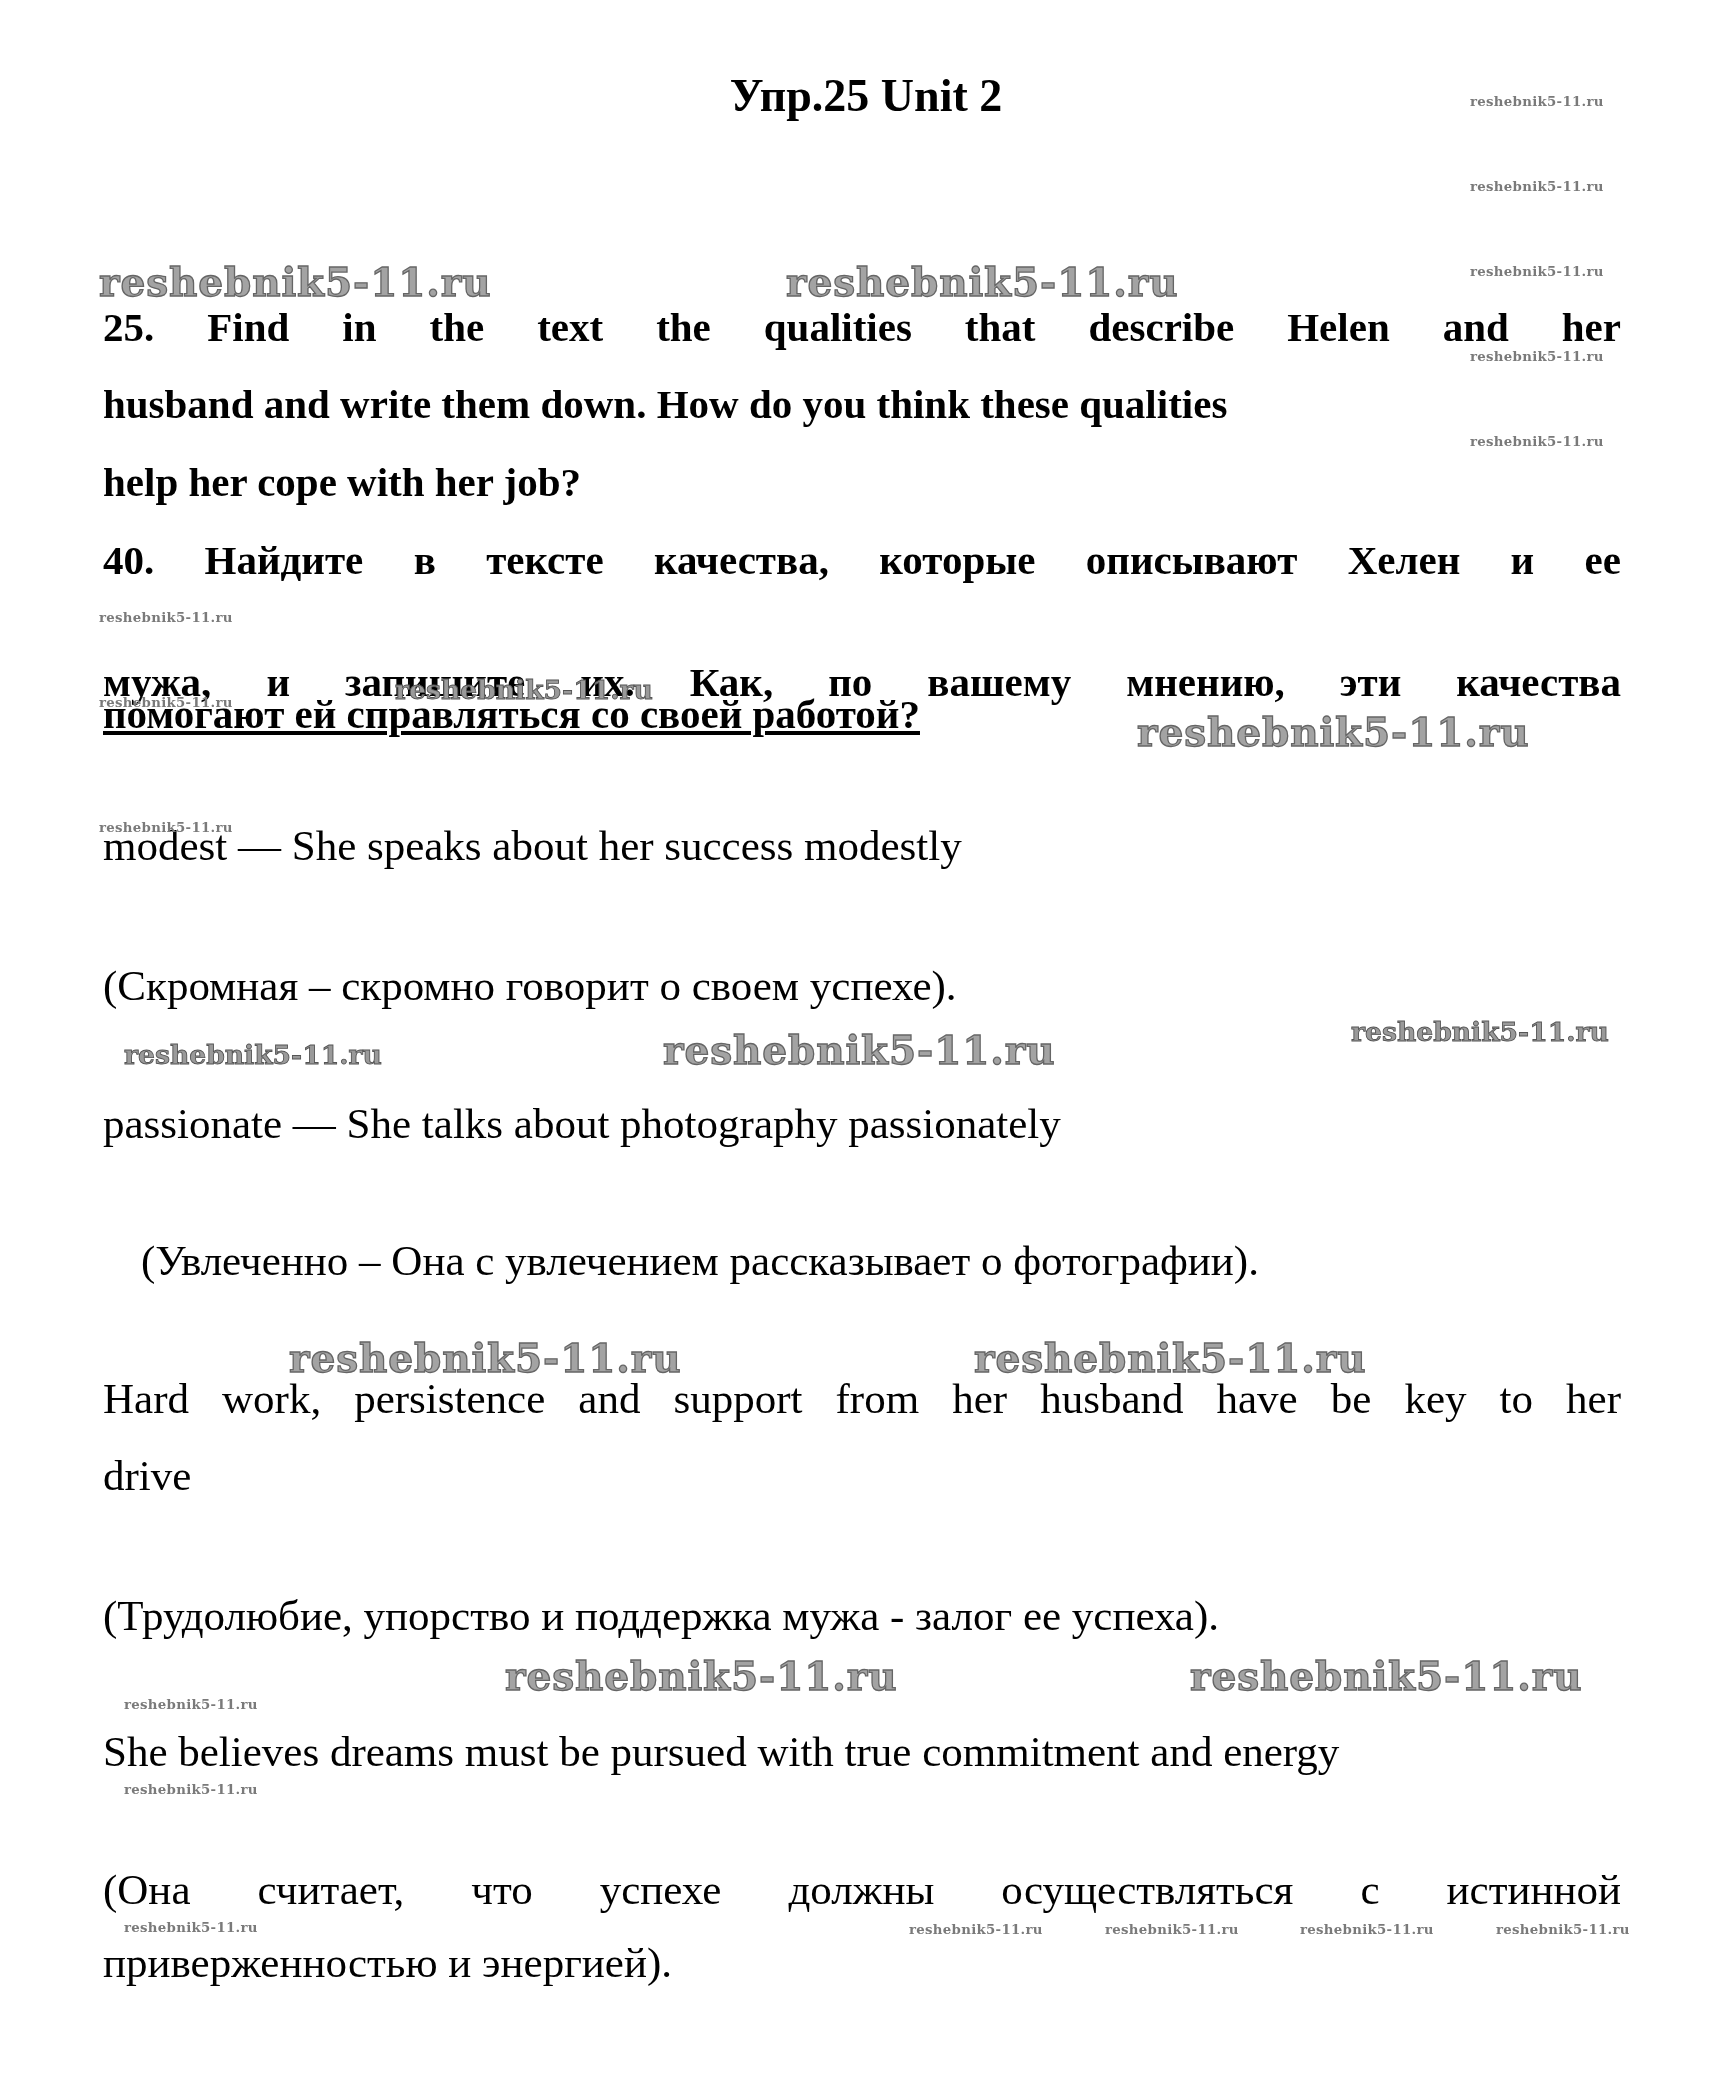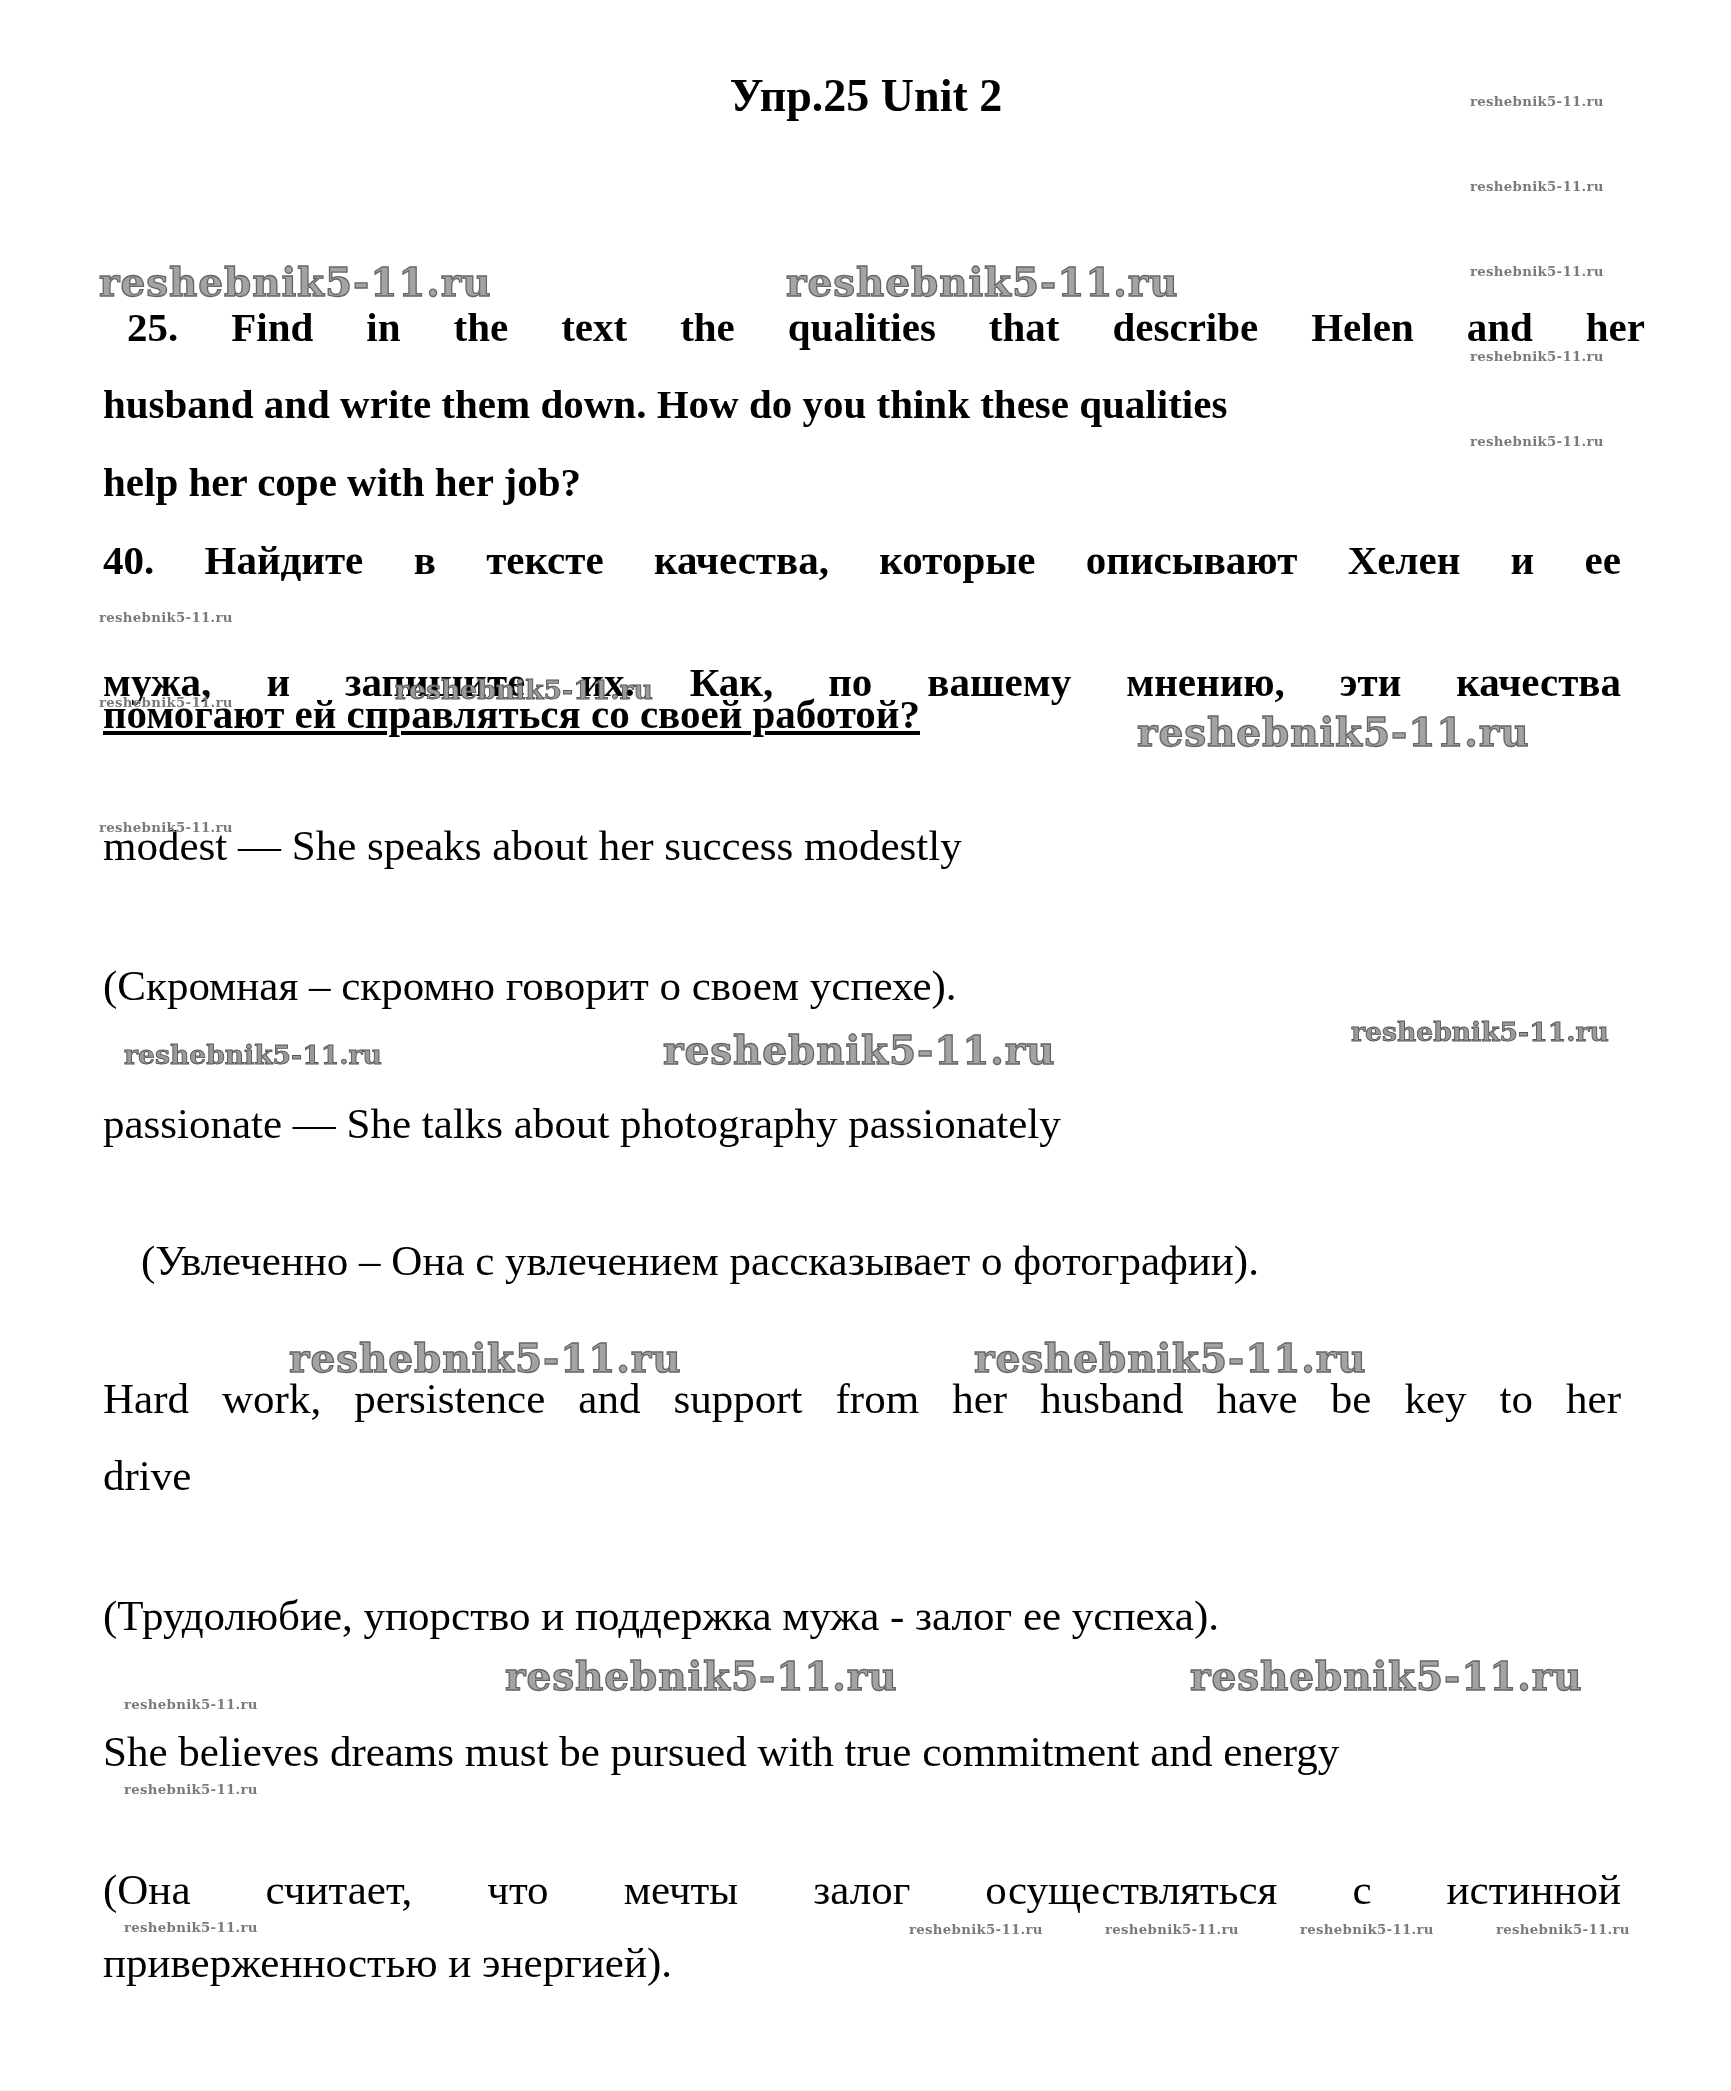--- a/index.html
+++ b/index.html
@@ -15,40 +15,40 @@
   .wm-big { font-family:"DejaVu Serif", serif; font-weight:bold; font-size:39px; color:#9a9a9a;
             -webkit-text-stroke:1.3px #555; letter-spacing:0.9px; opacity:0.9; }
   .wm-mid { font-family:"DejaVu Serif", serif; font-weight:bold; font-size:26.6px; color:#9a9a9a;
             -webkit-text-stroke:0.9px #555; }
 </style>
 </head>
 <body>
 
 <div class="abs title">Упр.25 Unit 2</div>
 
-<div class="abs q qj" style="top:303px;margin-left:24px;">25. Find in the text the qualities that describe Helen and her</div>
+<div class="abs q qj" style="top:303px;">25. Find in the text the qualities that describe Helen and her</div>
 <div class="abs q" style="top:380px;">husband and write them down. How do you think these qualities</div>
 <div class="abs q" style="top:458px;">help her cope with her job?</div>
 
 <div class="abs q qj" style="top:536px;">40. Найдите в тексте качества, которые описывают Хелен и ее</div>
 <div class="abs q qj" style="top:613px;margin-top:45px;">мужа, и запишите их. Как, по вашему мнению, эти качества</div>
 <div class="abs q" style="top:690px;text-decoration:underline;">помогают ей справляться со своей работой?</div>
 
 <div class="abs body" style="top:821px;">modest — She speaks about her success modestly</div>
 <div class="abs body" style="top:961px;">(Скромная – скромно говорит о своем успехе).</div>
 
 <div class="abs body" style="top:1099px;">passionate — She talks about photography passionately</div>
 <div class="abs body" style="top:1236px;margin-left:38px;">(Увлеченно – Она с увлечением рассказывает о фотографии).</div>
 
 <div class="abs body bj" style="top:1374px;">Hard work, persistence and support from her husband have be key to her</div>
 <div class="abs body" style="top:1451px;">drive</div>
 <div class="abs body" style="top:1591px;">(Трудолюбие, упорство и поддержка мужа - залог ее успеха).</div>
 
 <div class="abs body" style="top:1727px;">She believes dreams must be pursued with true commitment and energy</div>
-<div class="abs body bj" style="top:1865px;">(Она считает, что мечты залог осуществляться с истинной</div>
+<div class="abs body bj" style="top:1865px;">(Она считает, что успехе должны осуществляться с истинной</div>
 <div class="abs body" style="top:1938px;">приверженностью и энергией).</div>
 
 <div class="abs wm-small" style="left:1470px; top:94px;">reshebnik5-11.ru</div>
 <div class="abs wm-small" style="left:1470px; top:179px;">reshebnik5-11.ru</div>
 <div class="abs wm-small" style="left:1470px; top:264px;">reshebnik5-11.ru</div>
 <div class="abs wm-small" style="left:1470px; top:349px;">reshebnik5-11.ru</div>
 <div class="abs wm-small" style="left:1470px; top:434px;">reshebnik5-11.ru</div>
 
 <div class="abs wm-small" style="left:99px; top:610px;">reshebnik5-11.ru</div>
 <div class="abs wm-small" style="left:99px; top:695px;">reshebnik5-11.ru</div>

